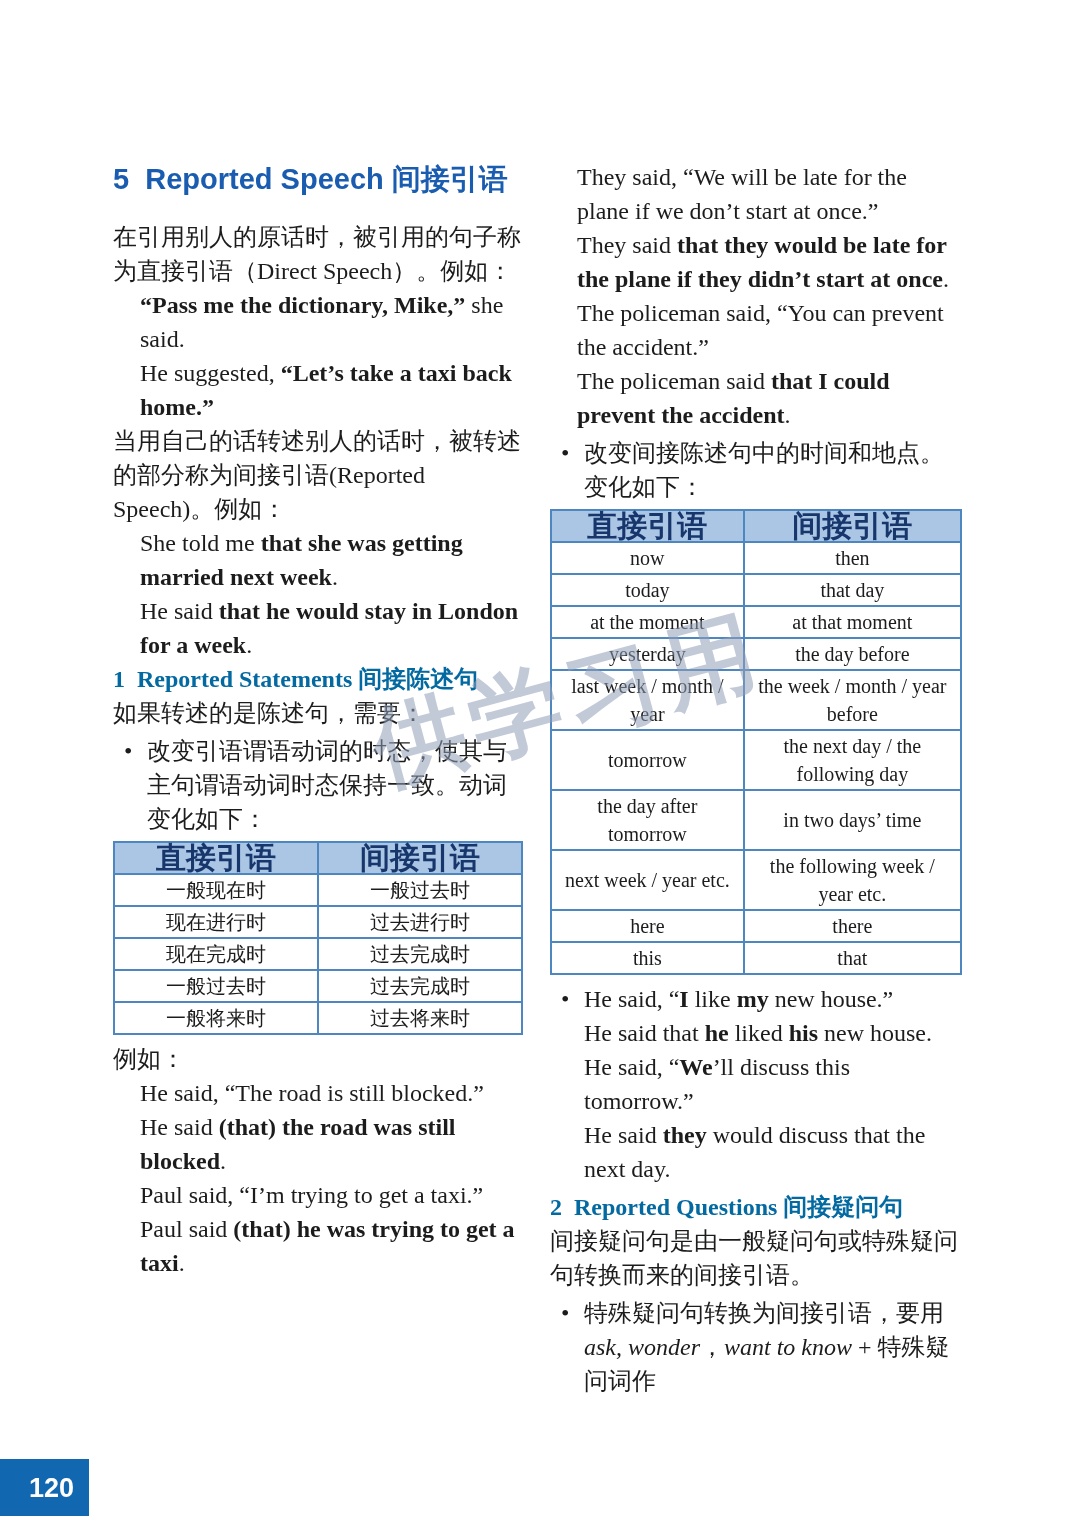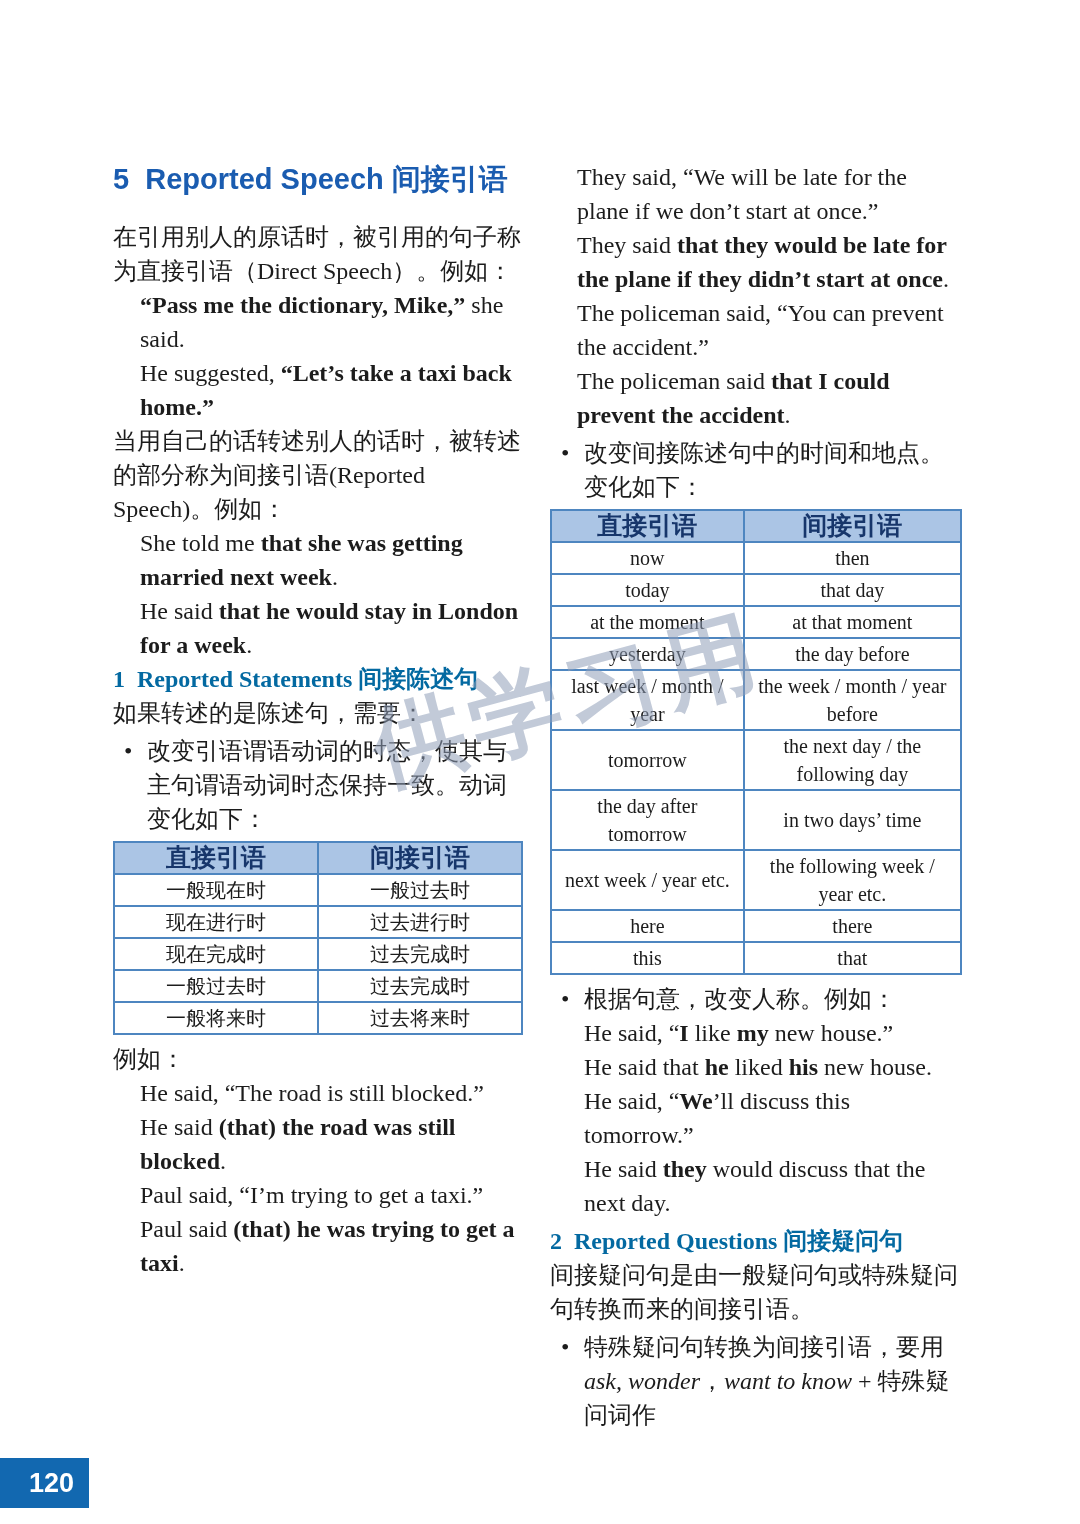--- a/index.html
+++ b/index.html
@@ -14,28 +14,28 @@
              font-size:24px;line-height:34px;margin:0;}
   p{margin:0;}
   .ex{margin-left:27px;}
   ul.blist{margin:4px;padding:0;list-style:none;}
   ul.blist>li{position:relative;padding-left:30px;}
   ul.blist>li::before{content:"\2022";position:absolute;left:7px;top:0;color:#1c1c1c;}
   .b{font-weight:bold;}
   .i{font-style:italic;}
   table.gtable{border-collapse:collapse;width:100%;margin:5px 0 7px 0;text-align:center;}
   table.gtable th{background:#abc5e5;color:#17366b;font-weight:bold;border:2px solid #4e86c0;
-                  padding:0 4px;line-height:30px;font-size:25px;}
+                  padding:0 4px;line-height:30px;font-size:30px;}
   table.gtable td{border:2px solid #4e86c0;padding:1px 6px;line-height:28px;font-size:20px;}
   table.time-table td:first-child,table.time-table th:first-child{width:47%;}
   .watermark{position:absolute;left:375px;top:735px;transform:rotate(-15deg);
              transform-origin:left center;font-size:92px;font-weight:bold;letter-spacing:8px;
              color:rgba(144,159,184,0.55);white-space:nowrap;z-index:5;pointer-events:none;
              font-family:"Liberation Serif",serif;}
-  .pagenum{position:absolute;left:0;bottom:16px;width:89px;height:50px;background:#1268b0;
+  .pagenum{position:absolute;left:0;bottom:8px;width:89px;height:57px;background:#1268b0;
            color:#ffffff;font-family:"Liberation Sans",sans-serif;font-weight:bold;font-size:27px;
            display:flex;align-items:center;justify-content:flex-end;padding-right:15px;
            box-sizing:border-box;}
 </style>
 </head>
 <body>
 
 <div class="page">
 
   <div class="col col-left">
@@ -145,21 +145,20 @@
             <td>there</td>
           </tr>
           <tr>
             <td>this</td>
             <td>that</td>
           </tr>
         </tbody>
       </table>
     <ul class="blist">
       <li>
-        <p><span>根据句意，改变人称。例如：</span></p>
         <p><span>He said, “</span><span class="b">I</span><span> like </span><span class="b">my</span><span> new house.”</span></p>
         <p><span>He said that </span><span class="b">he</span><span> liked </span><span class="b">his</span><span> new house.</span></p>
         <p><span>He said, “</span><span class="b">We</span><span>’ll discuss this tomorrow.”</span></p>
         <p><span>He said </span><span class="b">they</span><span> would discuss that the next day.</span></p>
       </li>
     </ul>
     <h2 class="redhead">2&nbsp; Reported Questions 间接疑问句</h2>
     <p><span>间接疑问句是由一般疑问句或特殊疑问句转换而来的间接引语。</span></p>
     <ul class="blist">
       <li>

